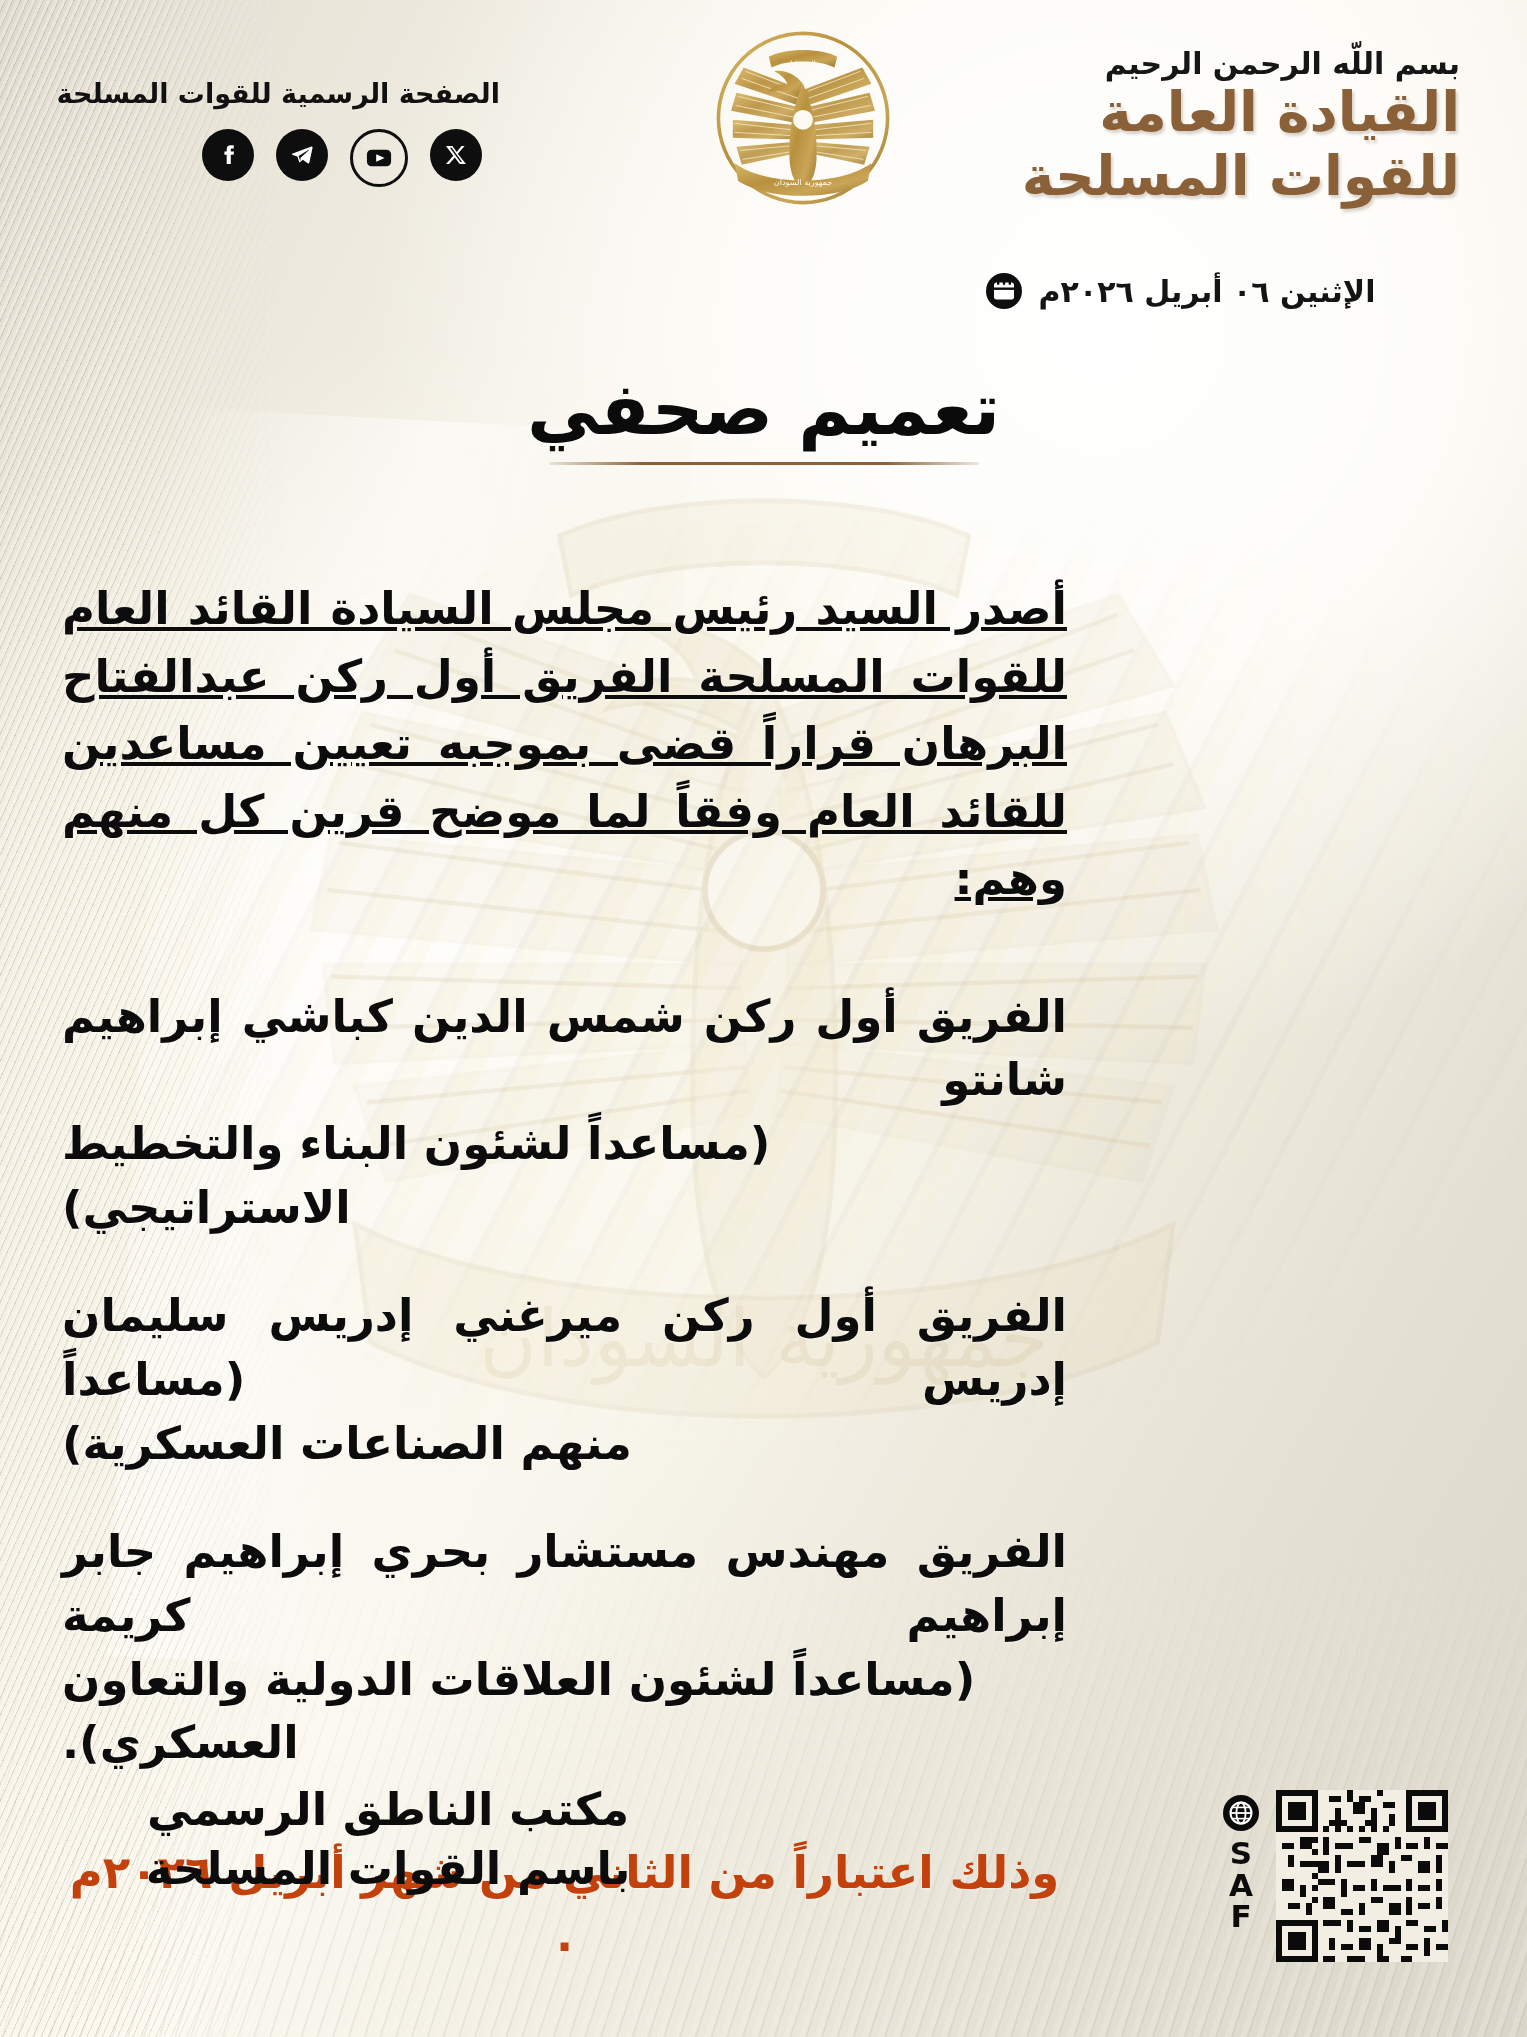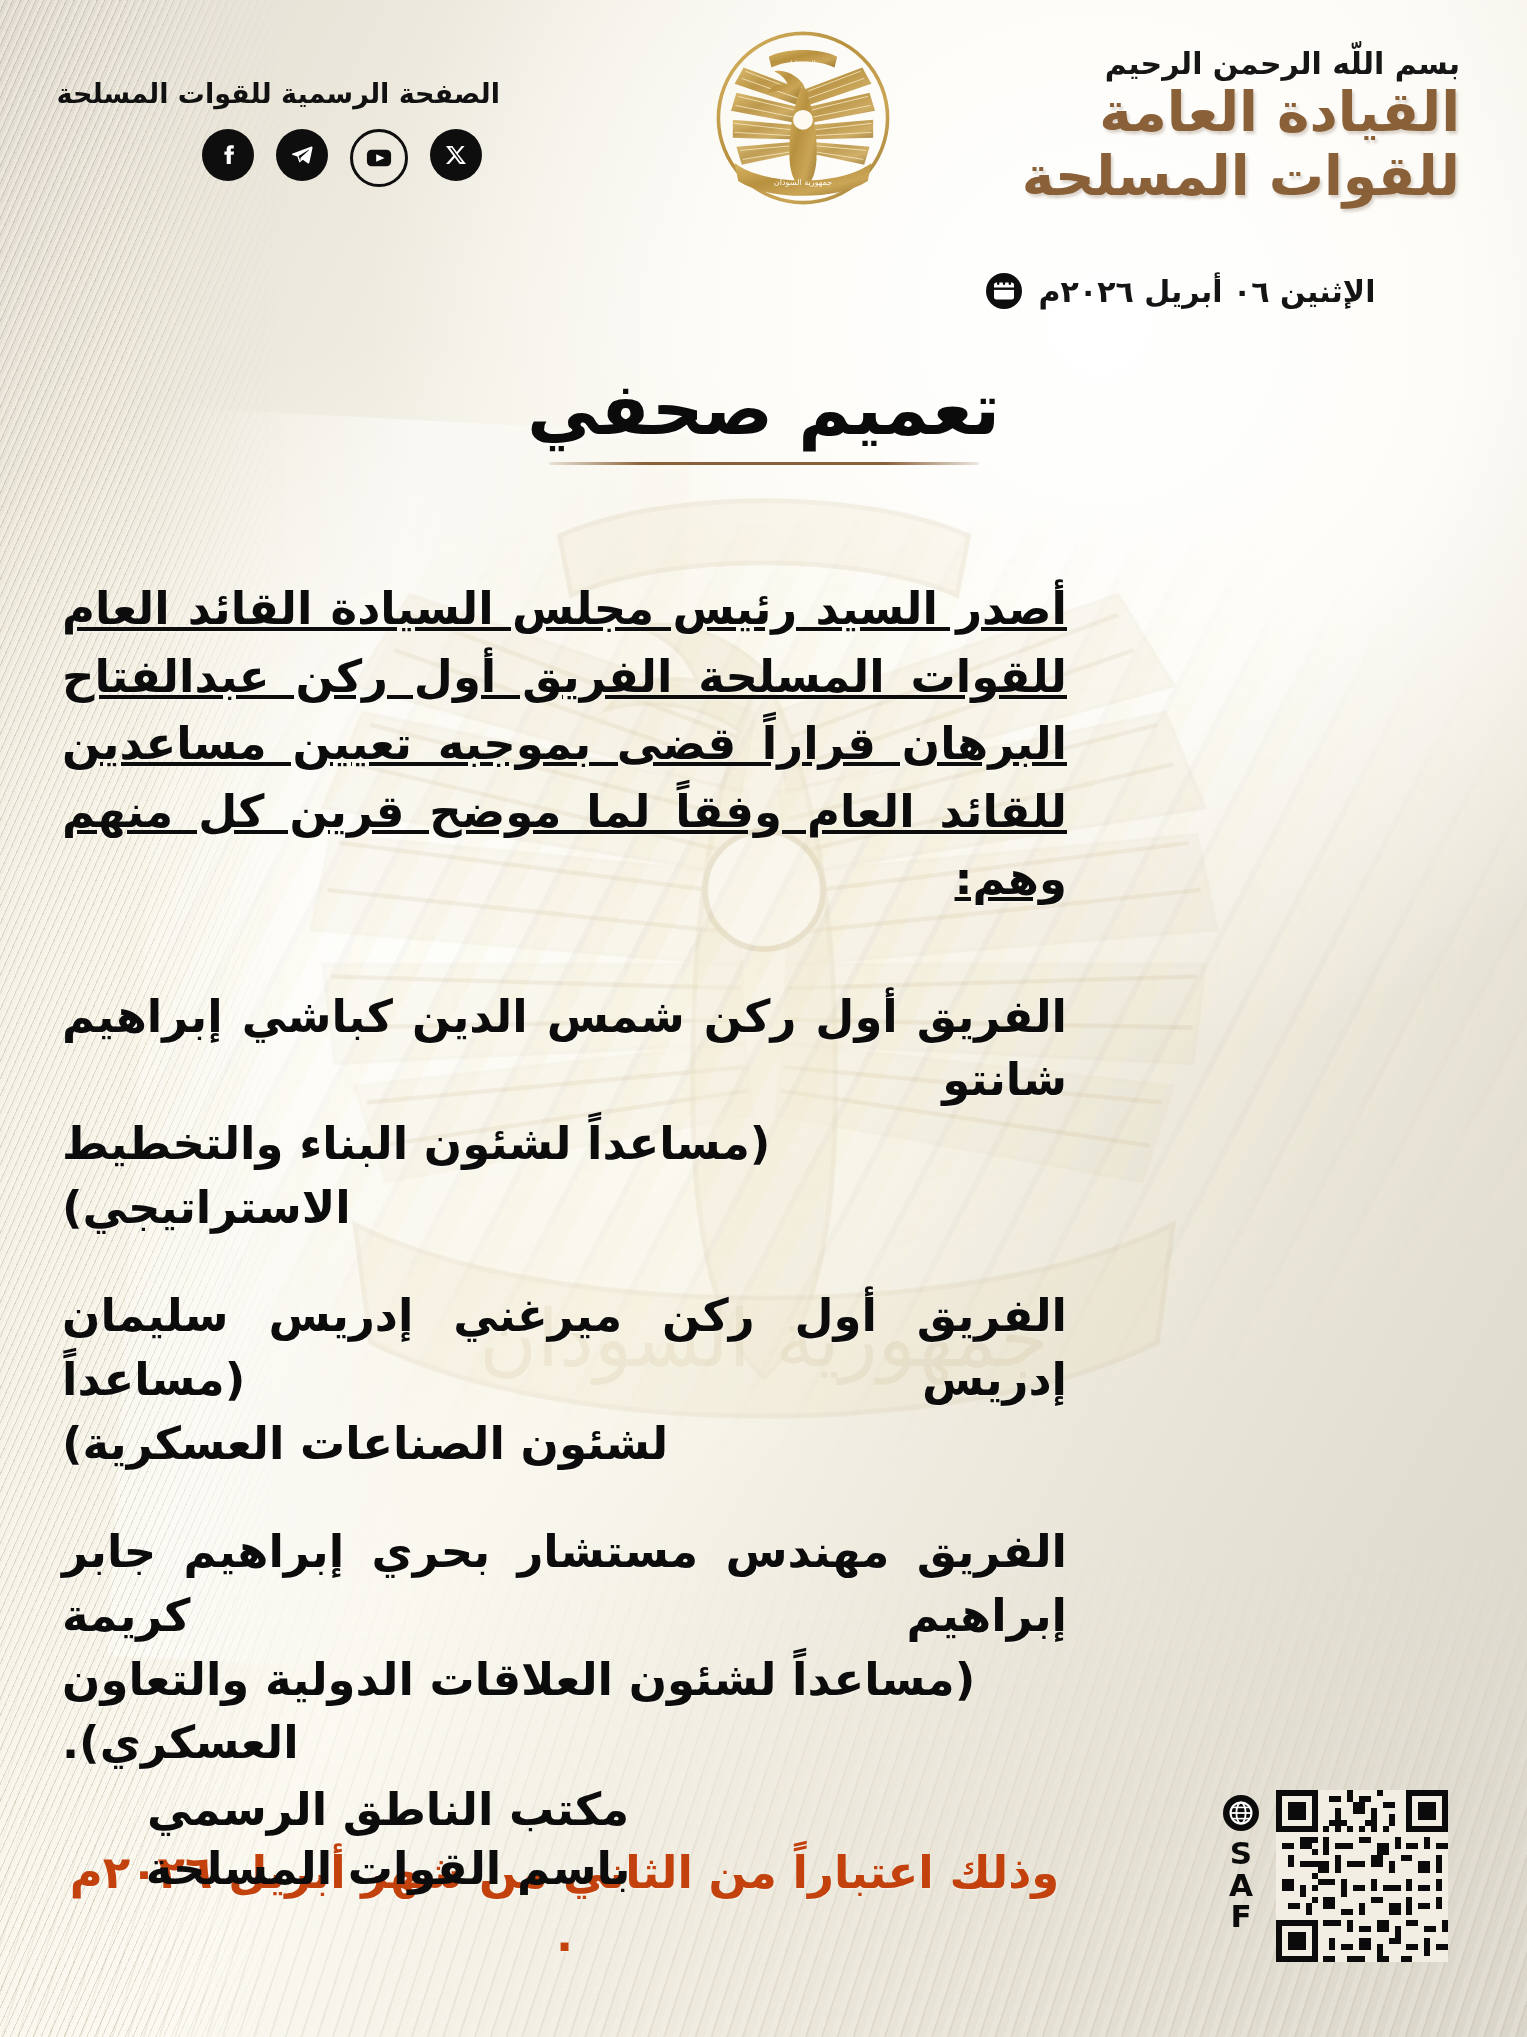--- a/index.html
+++ b/index.html
@@ -521,21 +521,21 @@
 
     <p class="para intro">أصدر السيد رئيس مجلس السيادة القائد العام للقوات المسلحة الفريق أول ركن عبدالفتاح البرهان قراراً قضى بموجبه تعيين مساعدين للقائد العام وفقاً لما موضح قرين كل منهم وهم:</p>
 
     <div class="appointee first">
       <span>الفريق أول ركن شمس الدين كباشي إبراهيم شانتو</span>
       <span class="role">(مساعداً لشئون البناء والتخطيط الاستراتيجي)</span>
     </div>
 
     <div class="appointee">
       <span>الفريق أول ركن ميرغني إدريس سليمان إدريس (مساعداً</span>
-      <span class="role">لشئون الصناعات العسكرية)</span>
+      <span class="role">منهم الصناعات العسكرية)</span>
     </div>
 
     <div class="appointee">
       <span>الفريق مهندس مستشار بحري إبراهيم جابر إبراهيم كريمة</span>
       <span class="role">(مساعداً لشئون العلاقات الدولية والتعاون العسكري).</span>
     </div>
 
     <p class="closing">وذلك اعتباراً من الثاني من شهر أبريل ٢٠٢٦م .</p>
   </div>
 

